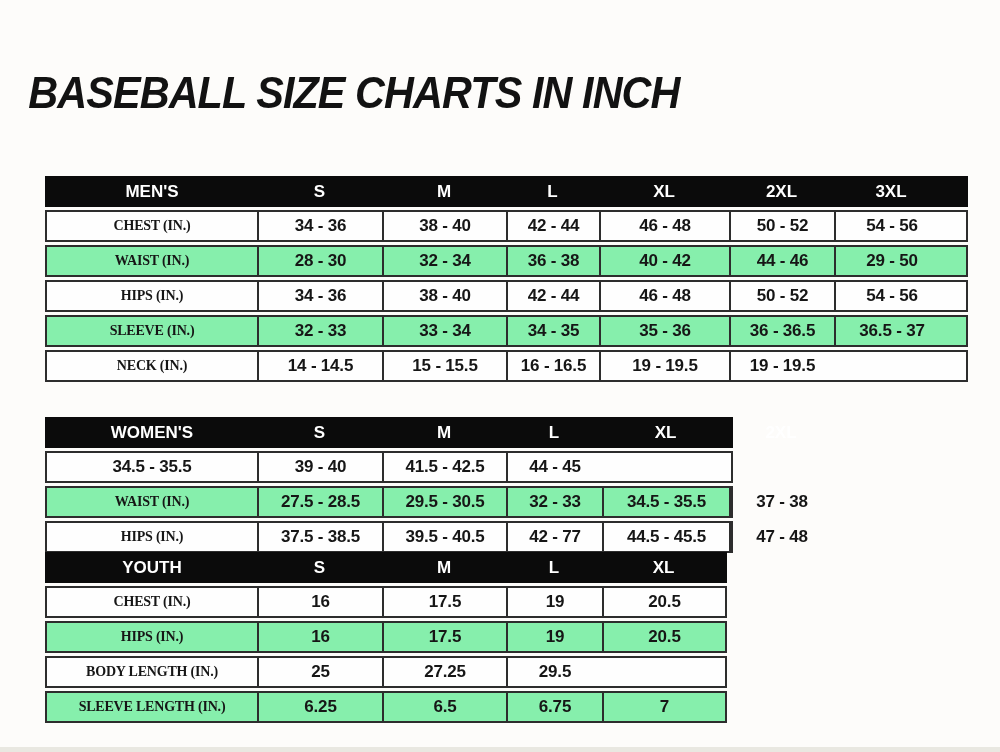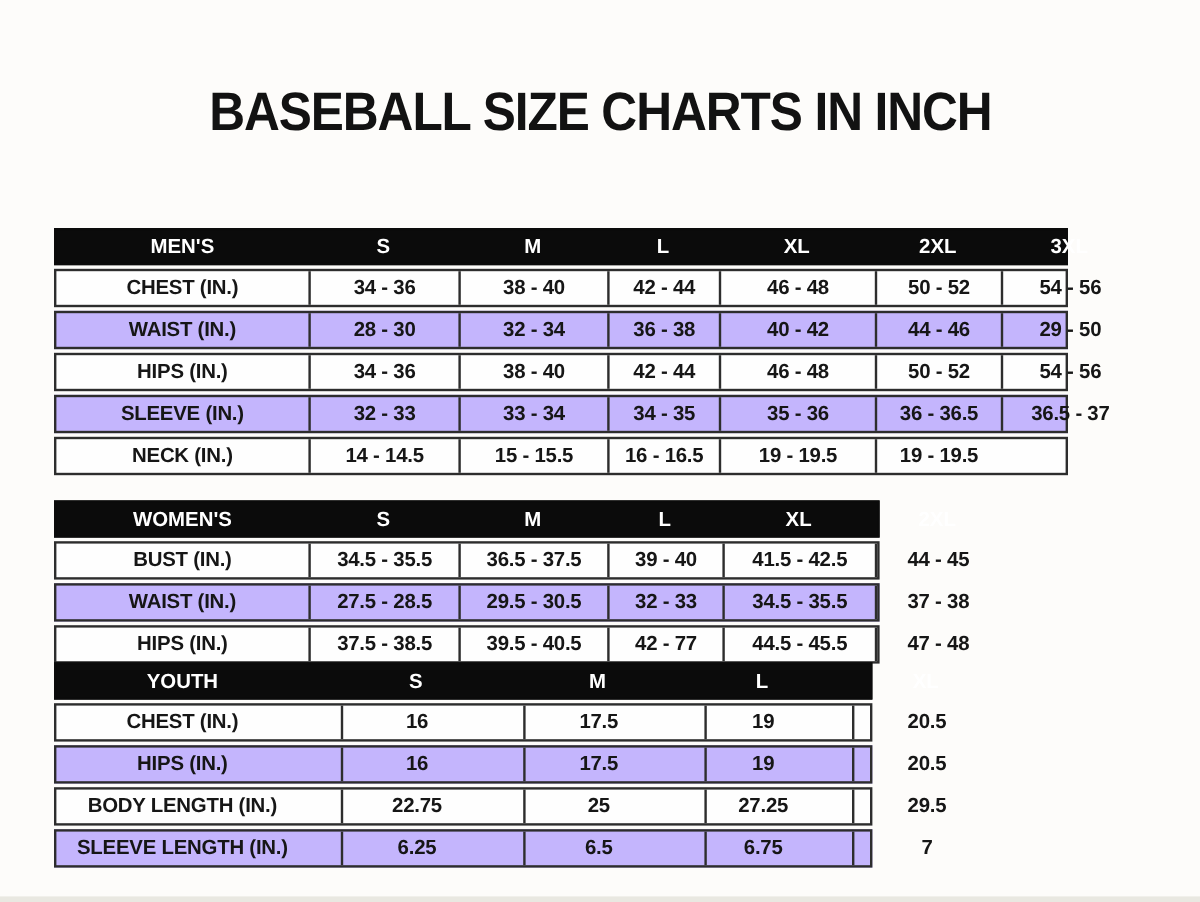--- a/index.html
+++ b/index.html
@@ -1,47 +1,47 @@
 <!DOCTYPE html>
 <html><head>
 <meta charset="utf-8">
 <style>
   html,body{margin:0;padding:0;}
   body{
     width:1000px;height:752px;position:relative;overflow:hidden;
     background:#fdfcfa;
     font-family:"Liberation Sans","DejaVu Sans",sans-serif;
   }
-  .title-wrap{position:absolute;top:70px;left:0;width:1000px;text-align:center;}
+  .title-wrap{position:absolute;top:70px;left:0;width:1000px;text-align:left;font-style:italic;}
   .title{
     display:inline-block;font-size:45px;font-weight:800;color:#121212;
     letter-spacing:-1px;transform:scaleX(0.92);transform-origin:center;
     white-space:nowrap;line-height:1;
   }
   .size-table{position:absolute;}
-  .t-men{left:45px;top:190px;width:845px;}
+  .t-men{left:45px;top:176px;width:923px;}
   .t-women{left:45px;top:417px;width:688px;}
   .t-youth{left:45px;top:552px;width:682px;}
   .row{
     display:grid;height:28px;margin-bottom:3px;box-sizing:content-box;
     border:2px solid #2d2d2d;background:#fefefe;
   }
   .row.header{background:#0b0b0b;border-color:#0b0b0b;height:27px;}
-  .row.alt{background:#c4b5fd;}
+  .row.alt{background:#86efac;}
   .cols-7{grid-template-columns:210px 125px 124px 93px 130px 105px 114px;}
   .cols-6{grid-template-columns:210px 125px 124px 96px 127px 104px;}
-  .cols-5{grid-template-columns:210px 125px 124px 96px 123px;gap:27px;}
+  .cols-5{grid-template-columns:210px 125px 124px 96px 123px;}
   .cell{
     display:flex;align-items:center;justify-content:center;
     font-weight:700;font-size:17px;letter-spacing:-0.2px;color:#161616;
     border-left:2px solid #2d2d2d;white-space:nowrap;overflow:hidden;
   }
   .cell:first-child{border-left:none;}
   .header .cell{color:#ffffff;border-left:none;font-size:17px;letter-spacing:0;}
-  .label-cell{font-size:17px;}
+  .label-cell{font-size:14px;font-family:Liberation Serif, serif;}
   .bottom-strip{
     position:absolute;left:0;bottom:0;width:1000px;height:5px;background:#e9e8e1;
   }
 </style>
 </head>
 <body>
 
 <div class="title-wrap">
   <span class="title">BASEBALL SIZE CHARTS IN INCH</span>
 </div>
@@ -105,23 +105,21 @@
 <div class="size-table t-women">
   <div class="row header cols-6">
     <div class="cell">WOMEN'S</div>
     <div class="cell">S</div>
     <div class="cell">M</div>
     <div class="cell">L</div>
     <div class="cell">XL</div>
     <div class="cell">2XL</div>
   </div>
   <div class="row cols-6">
-    <div class="cell label-cell">BUST (IN.)</div>
     <div class="cell">34.5 - 35.5</div>
-    <div class="cell">36.5 - 37.5</div>
     <div class="cell">39 - 40</div>
     <div class="cell">41.5 - 42.5</div>
     <div class="cell">44 - 45</div>
   </div>
   <div class="row alt cols-6">
     <div class="cell label-cell">WAIST (IN.)</div>
     <div class="cell">27.5 - 28.5</div>
     <div class="cell">29.5 - 30.5</div>
     <div class="cell">32 - 33</div>
     <div class="cell">34.5 - 35.5</div>
@@ -154,21 +152,20 @@
   </div>
   <div class="row alt cols-5">
     <div class="cell label-cell">HIPS (IN.)</div>
     <div class="cell">16</div>
     <div class="cell">17.5</div>
     <div class="cell">19</div>
     <div class="cell">20.5</div>
   </div>
   <div class="row cols-5">
     <div class="cell label-cell">BODY LENGTH (IN.)</div>
-    <div class="cell">22.75</div>
     <div class="cell">25</div>
     <div class="cell">27.25</div>
     <div class="cell">29.5</div>
   </div>
   <div class="row alt cols-5">
     <div class="cell label-cell">SLEEVE LENGTH (IN.)</div>
     <div class="cell">6.25</div>
     <div class="cell">6.5</div>
     <div class="cell">6.75</div>
     <div class="cell">7</div>

